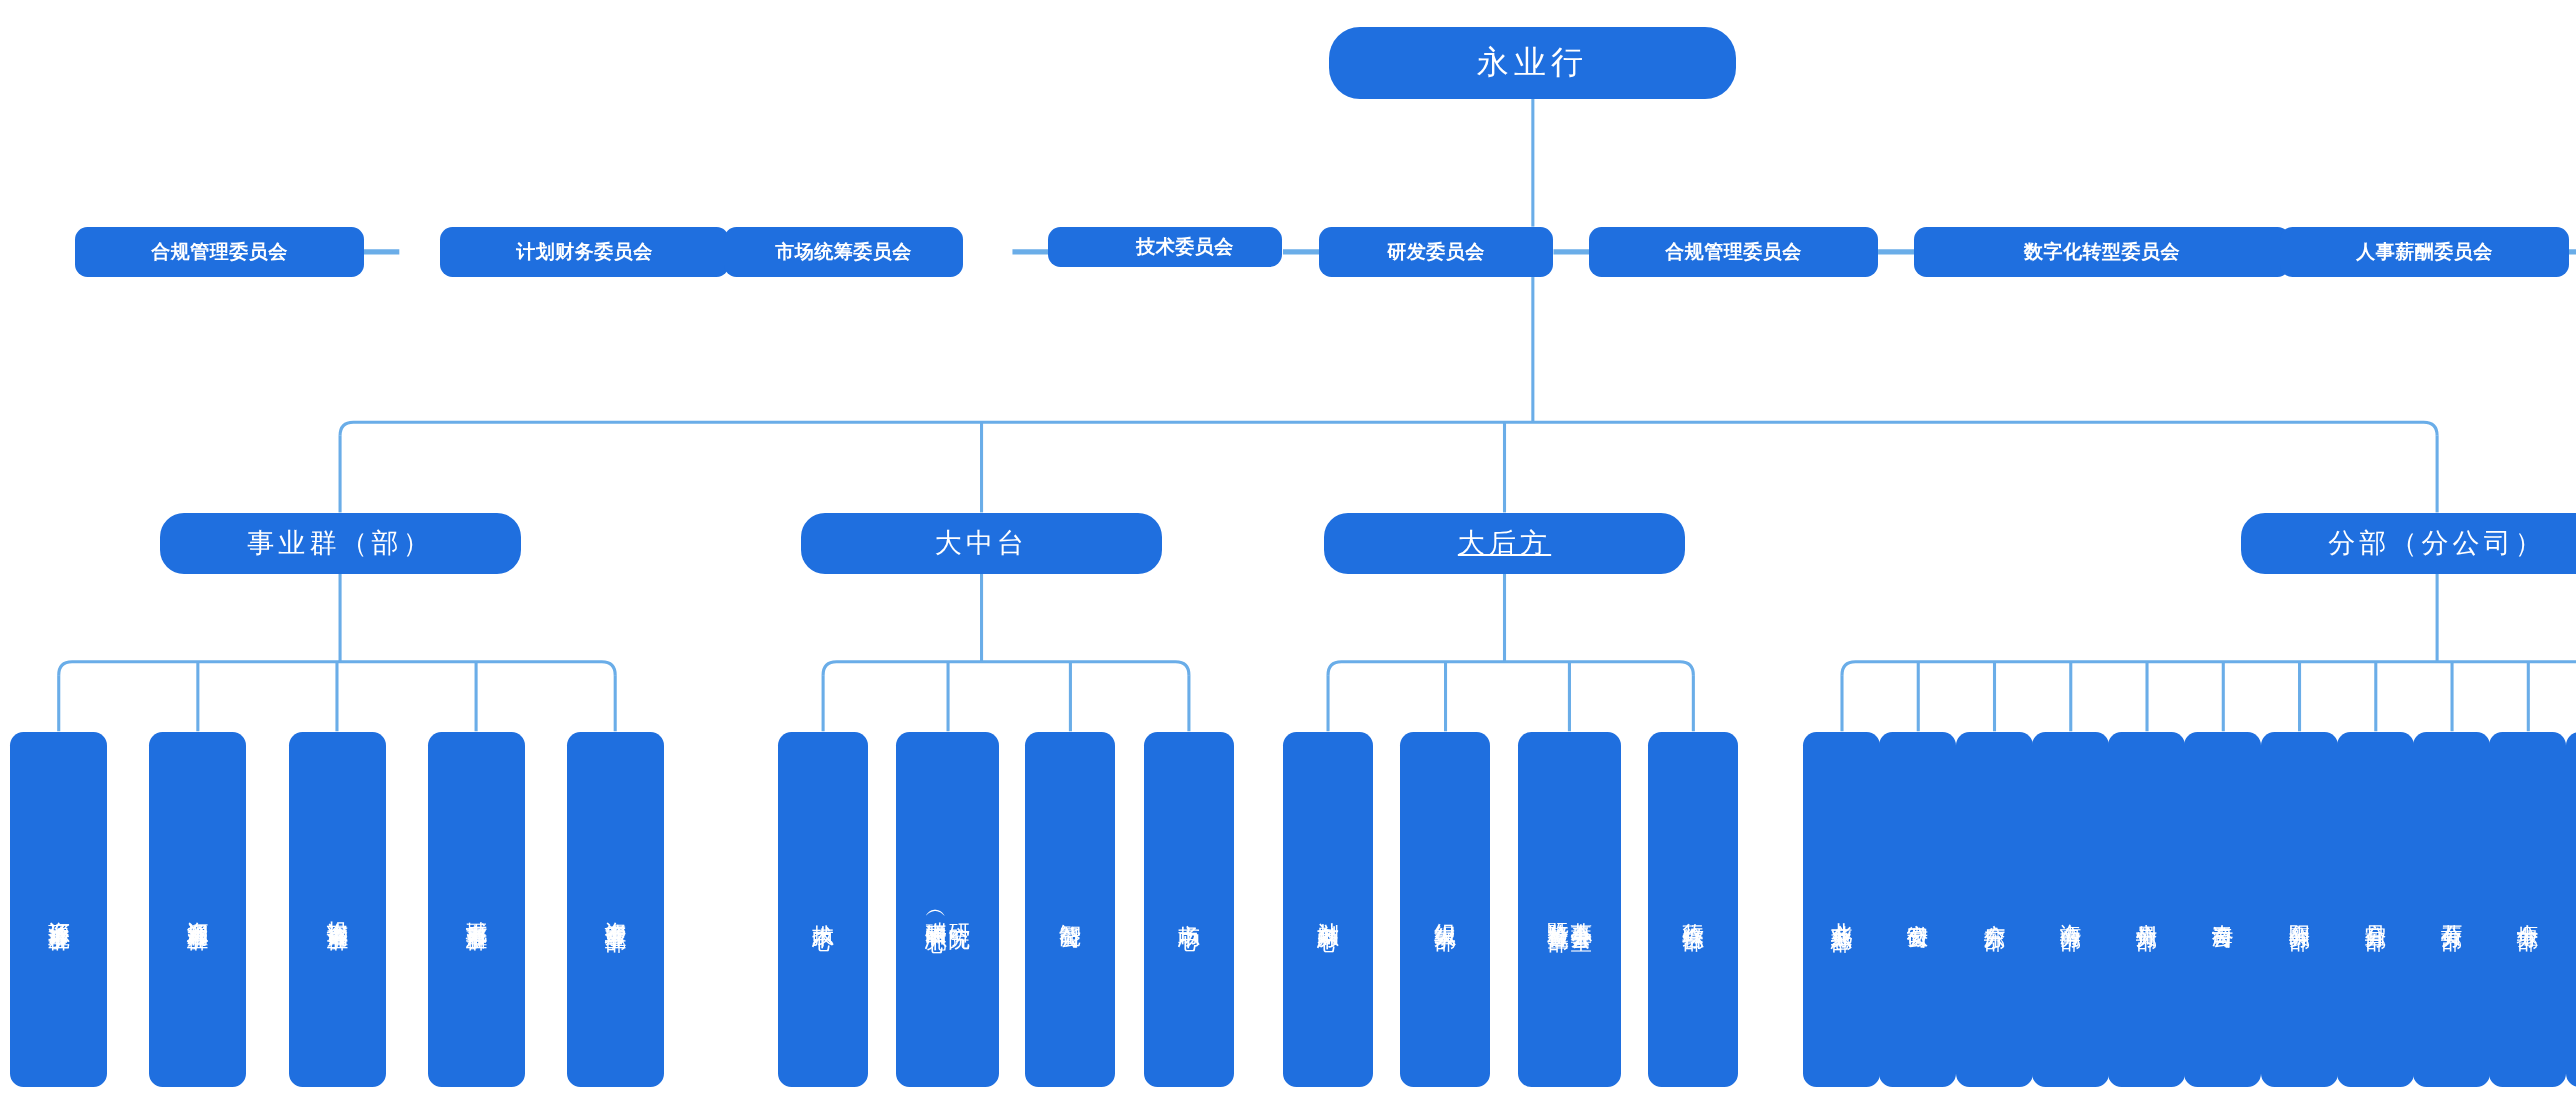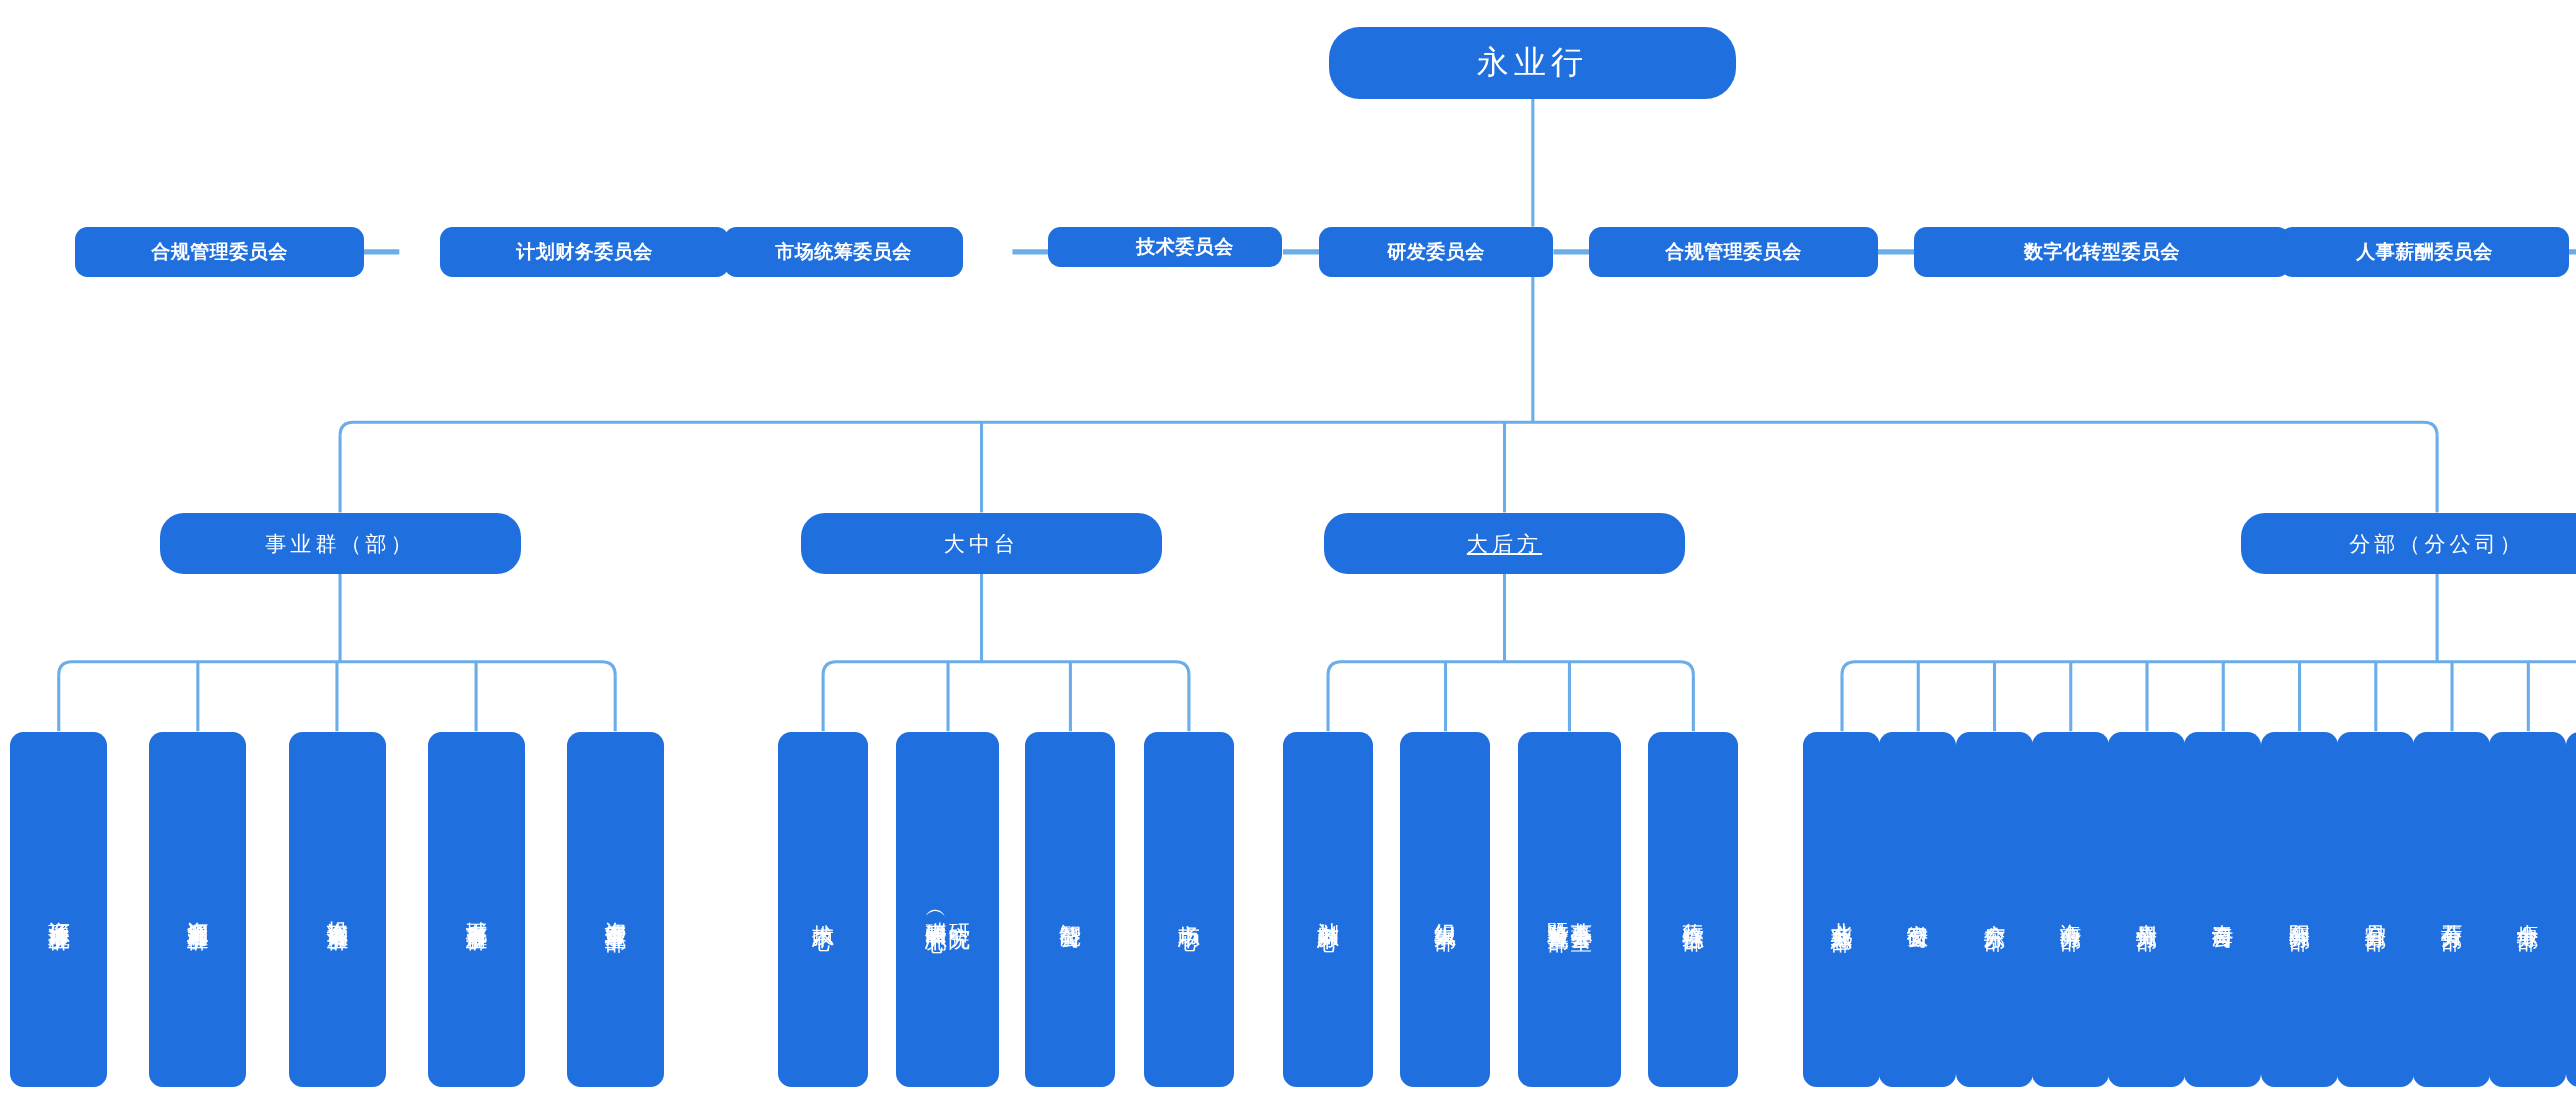--- a/index.html
+++ b/index.html
@@ -27,21 +27,21 @@
     font-weight:400;
   }
   .node.committee{
     border-radius:12.4px;
     font-size:19px;
     font-weight:700;
     letter-spacing:0.5px;
   }
   .node.group{
     border-radius:24px;
-    font-size:21px;
+    font-size:27px;
     letter-spacing:4.1px;
     font-weight:400;
   }
   .node.leaf{
     border-radius:13.4px;
     font-size:21.6px;
     letter-spacing:1px;
     align-items:center;
     justify-content:center;
     padding:7.2px 2.1px;

